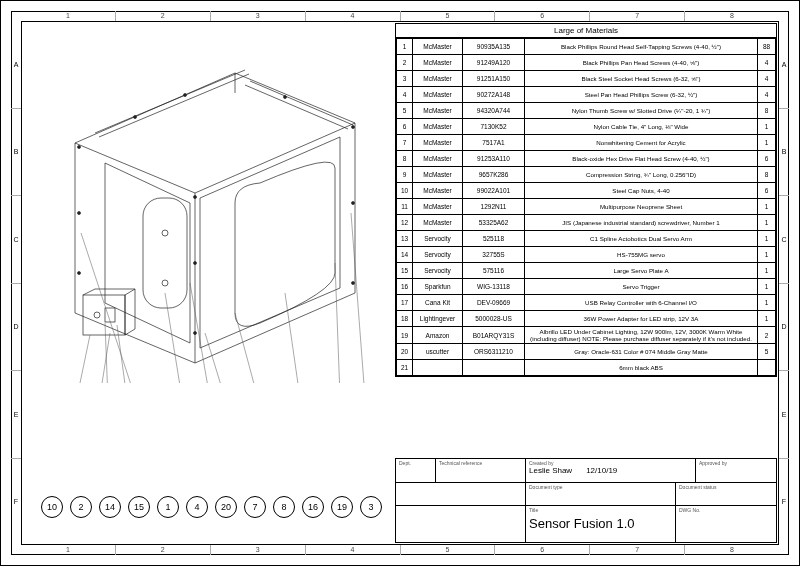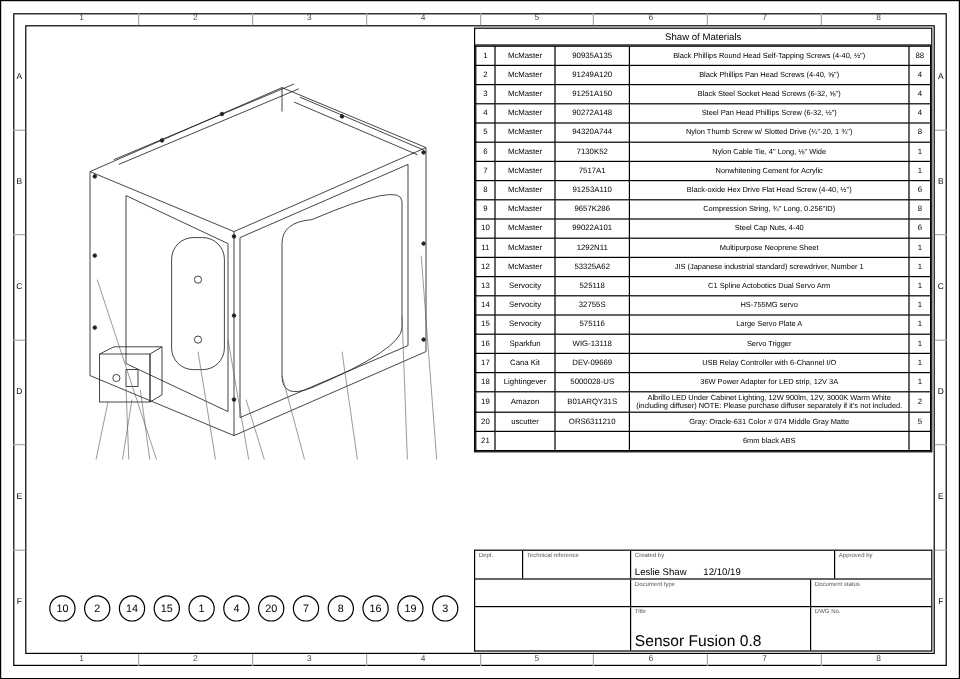--- a/index.html
+++ b/index.html
@@ -35,21 +35,21 @@
 .bom td:nth-child(1){width:16px}
 .bom td:nth-child(2){width:50px}
 .bom td:nth-child(3){width:62px}
 .bom td:nth-child(4){width:auto}
 .bom td:nth-child(5){width:18px}
 
 
 .titleblock{position:absolute;bottom:22px;right:22px;width:382px;height:85px;border:0.5px solid #000;background:#fff;display:flex;flex-direction:column}
 .tb-row{flex:1;display:flex;border-bottom:0.5px solid #000}
 .tb-row:last-child{border-bottom:none}
-.tb-cell{border-right:0.5px solid #000;padding:1px 3px;display:flex;flex-direction:column;justify-content:space-between}
+.tb-cell{border-right:0.5px solid #000;padding:1px 3px;display:flex;flex-direction:column;justify-content:flex-start}
 .tb-cell:last-child{border-right:none}
 .tb-label{font-size:5px;color:#555}
 .tb-val{font-size:8px}
 .tb-title{font-size:13px;padding-top:3px}
 </style>
 </head>
 <body>
 
 <div class="sheet">
   <div class="outer-frame"></div>
@@ -160,21 +160,21 @@
         <div class="balloon">20</div>
         <div class="balloon">7</div>
         <div class="balloon">8</div>
         <div class="balloon">16</div>
         <div class="balloon">19</div>
         <div class="balloon">3</div>
       </div>
   </div>
 
   <div class="bom">
-    <div class="bom-title">Shaw of Materials</div>
+    <div class="bom-title">Large of Materials</div>
     <table>
         <tbody id="bomBody">
           <tr>
             <td>1</td>
             <td>McMaster</td>
             <td>90935A135</td>
             <td class="desc">Black Phillips Round Head Self-Tapping Screws (4-40, ½")</td>
             <td>88</td>
           </tr>
           <tr>
@@ -346,20 +346,20 @@
           <span class="tb-label">Document type</span>
         </div>
       <div class="tb-cell" style="width:100px">
           <span class="tb-label">Document status</span>
         </div>
     </div>
     <div class="tb-row" style="flex:1.6">
       <div class="tb-cell" style="width:130px"></div>
       <div class="tb-cell" style="flex:1">
           <span class="tb-label">Title</span>
-          <span class="tb-title">Sensor Fusion 0.8</span>
+          <span class="tb-title">Sensor Fusion 1.0</span>
         </div>
       <div class="tb-cell" style="width:100px">
           <span class="tb-label">DWG No.</span>
         </div>
     </div>
   </div>
 </div>
 
 </body></html>

